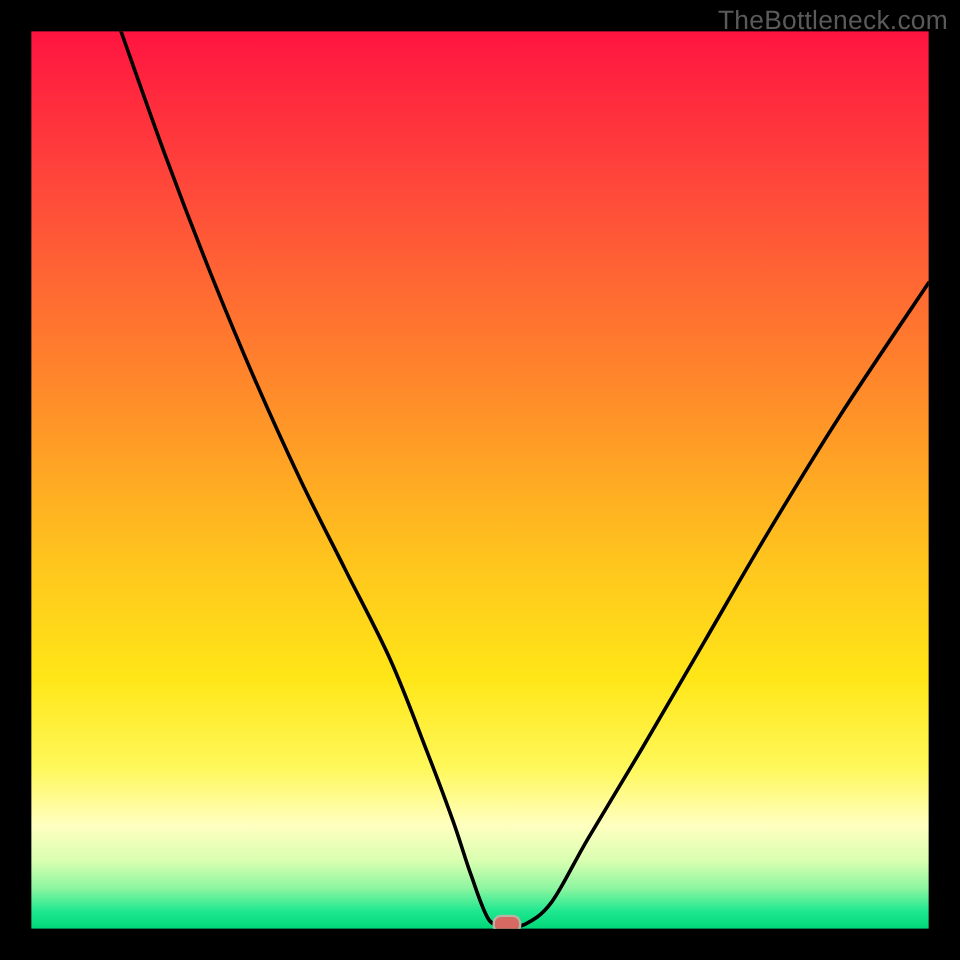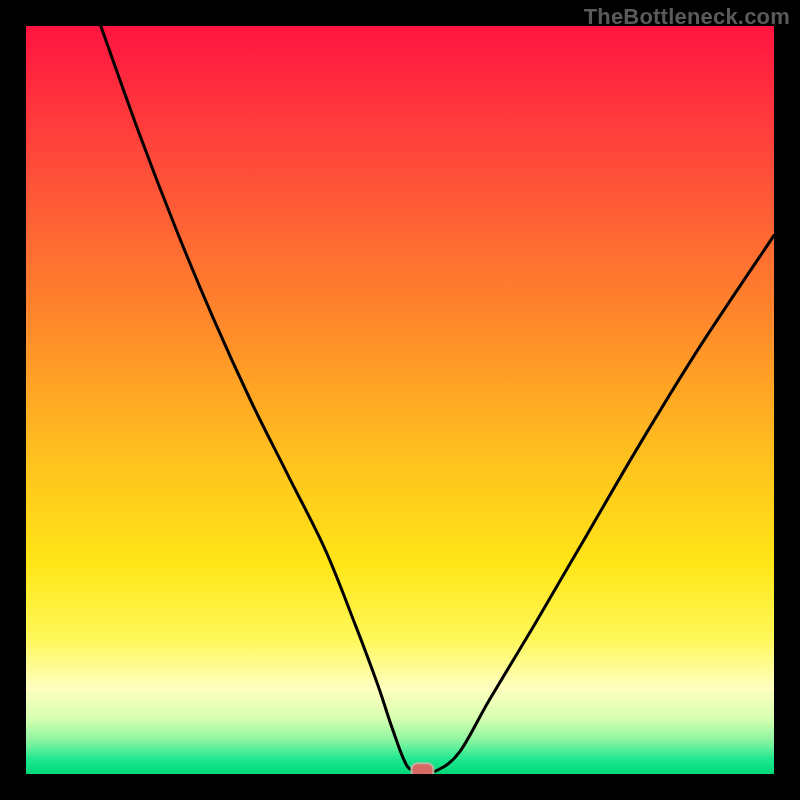--- a/index.html
+++ b/index.html
@@ -16,21 +16,21 @@
     width: 800px;
     height: 800px;
     background: #000;
   }
   .watermark {
     position: absolute;
     top: 4px;
     right: 10px;
     color: #5a5a5a;
     font-size: 22px;
-    font-weight: 700;
+    font-weight: 400;
     z-index: 5;
     letter-spacing: 0.2px;
   }
   .plot {
     position: absolute;
     left: 26px;
     top: 26px;
     width: 748px;
     height: 748px;
   }

